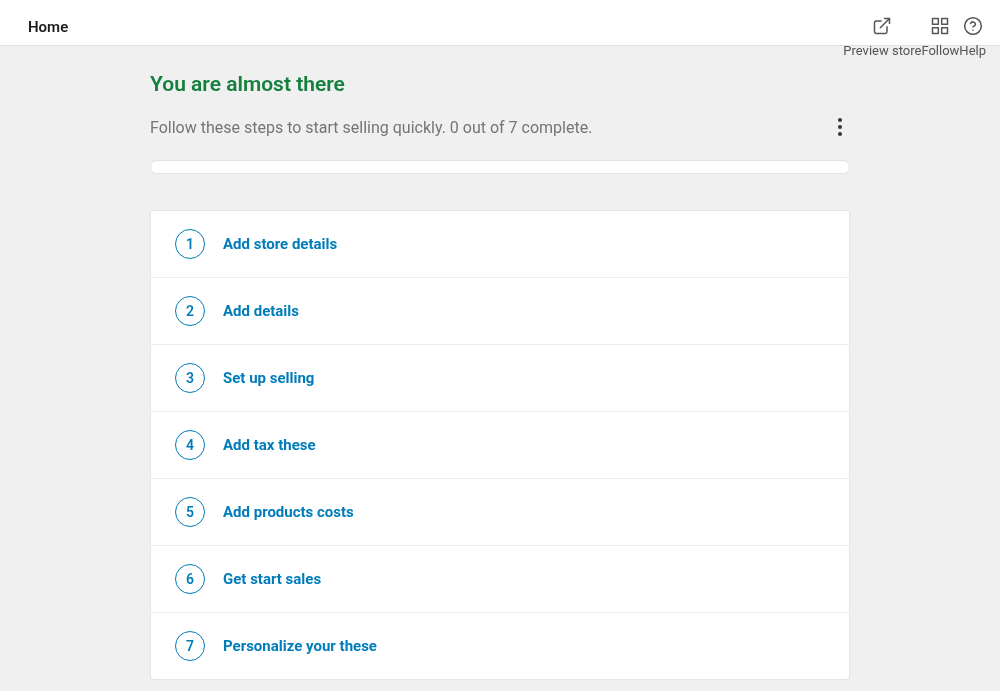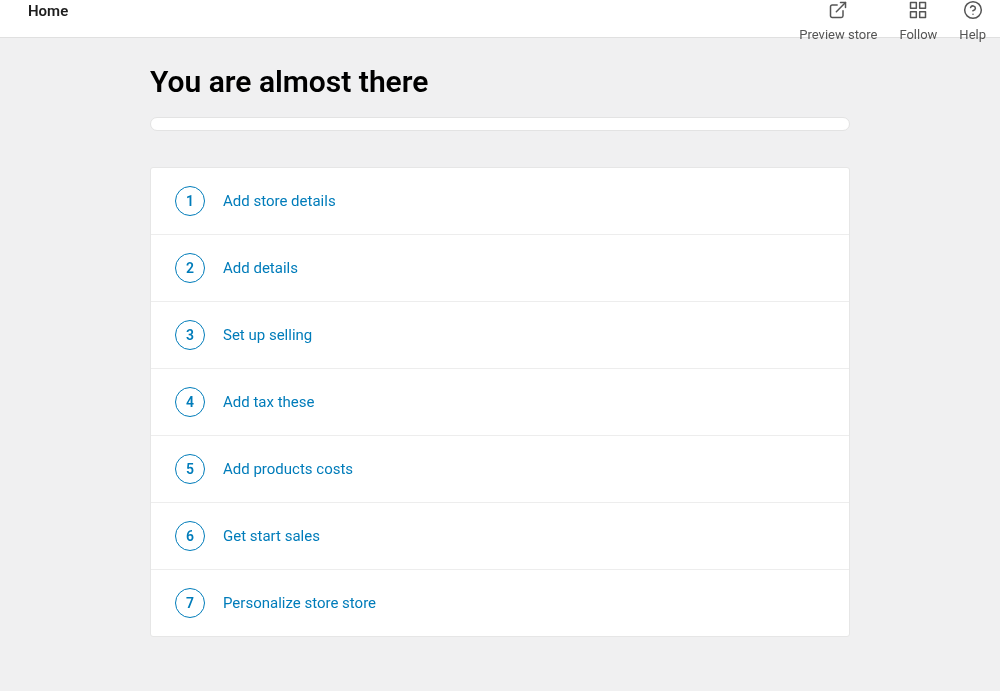--- a/index.html
+++ b/index.html
@@ -14,32 +14,31 @@
       width: 1000px;
       height: 691px;
       overflow: hidden;
     }
     .top-bar {
       background: #ffffff;
       border-bottom: 1px solid #e0e0e0;
       display: flex;
       align-items: flex-start;
       justify-content: space-between;
-      padding: 0 10px 0 28px;
-      height: 38px;
+      padding: 16px 10px 0 28px;
+      height: 46px;
     }
     .top-bar .title {
       font-size: 15px;
       font-weight: 600;
       color: #1e1e1e;
       margin-top: 2px;
     }
     .top-actions {
       display: flex;
-      gap: 22px;
       align-items: flex-start;
       padding-right: 4px;
     }
     .top-action {
       display: flex;
       flex-direction: column;
       align-items: center;
       gap: 4px;
       cursor: pointer;
       color: #555;
@@ -50,23 +49,23 @@
       height: 20px;
       stroke: #555;
       fill: none;
     }
     .content {
       width: 700px;
       margin: 0 auto;
       padding-top: 26px;
     }
     .heading {
-      font-size: 30px;
+      font-size: 21px;
       font-weight: 600;
-      color: #000000;
+      color: #15803d;
       margin-bottom: 16px;
     }
     .subtext-row {
       display: flex;
       align-items: center;
       justify-content: space-between;
     }
     .subtext {
       font-size: 16px;
       color: #757575;
@@ -120,21 +119,21 @@
       display: flex;
       align-items: center;
       justify-content: center;
       font-size: 14px;
       font-weight: 600;
       color: #007cba;
       flex-shrink: 0;
     }
     .step-label {
       font-size: 15px;
-      font-weight: 400;
+      font-weight: 700;
       color: #007cba;
     }
   </style>
 </head>
 <body>
 
 <div class="top-bar">
   <div class="title">Home</div>
   <div class="top-actions">
     <div class="top-action">
@@ -166,20 +165,28 @@
           <line x1="12" y1="17" x2="12" y2="17.01"></line>
         </svg>
       </span>
       <span>Help</span>
     </div>
   </div>
 </div>
 
 <div class="content">
   <h1 class="heading">You are almost there</h1>
+  <div class="subtext-row">
+    <div class="subtext">Follow these steps to start selling quickly. 0 out of 7 complete.</div>
+    <div class="kebab">
+      <span></span>
+        <span></span>
+        <span></span>
+    </div>
+  </div>
   <div class="progress-wrap">
     <div class="progress-bar"></div>
   </div>
 
   <div class="steps-card">
     <div class="step-row">
       <div class="step-number">1</div>
       <div class="step-label">Add store details</div>
     </div>
     <div class="step-row">
@@ -197,16 +204,16 @@
     <div class="step-row">
       <div class="step-number">5</div>
       <div class="step-label">Add products costs</div>
     </div>
     <div class="step-row">
       <div class="step-number">6</div>
       <div class="step-label">Get start sales</div>
     </div>
     <div class="step-row">
       <div class="step-number">7</div>
-      <div class="step-label">Personalize store store</div>
+      <div class="step-label">Personalize your these</div>
     </div>
   </div>
 </div>
 
 </body></html>

